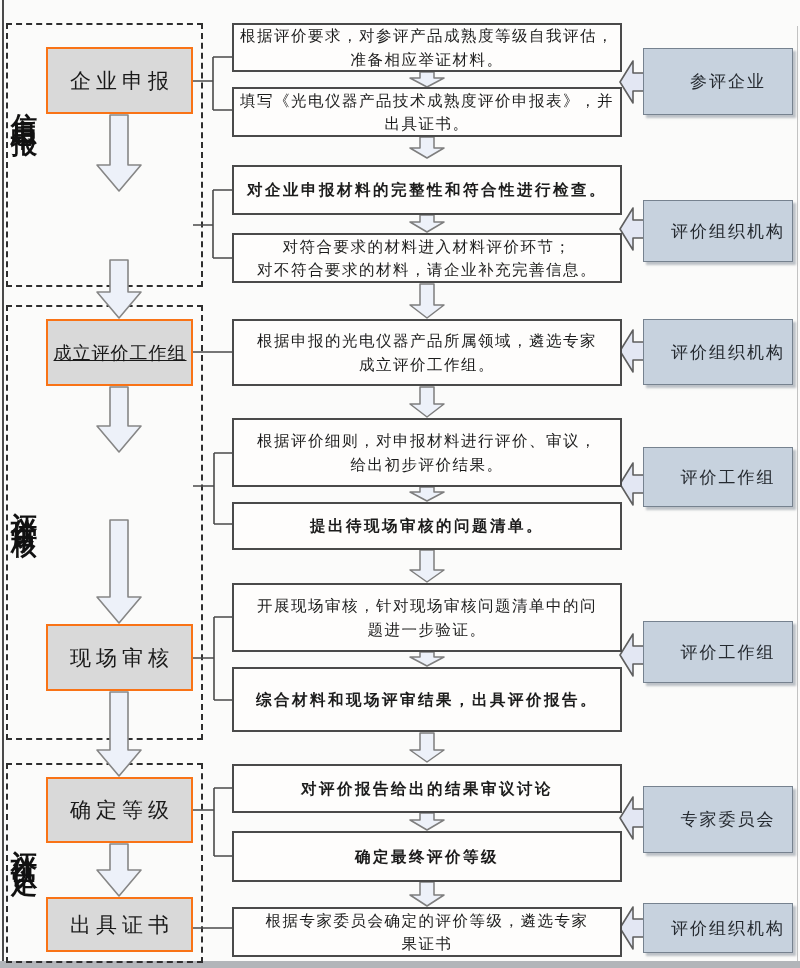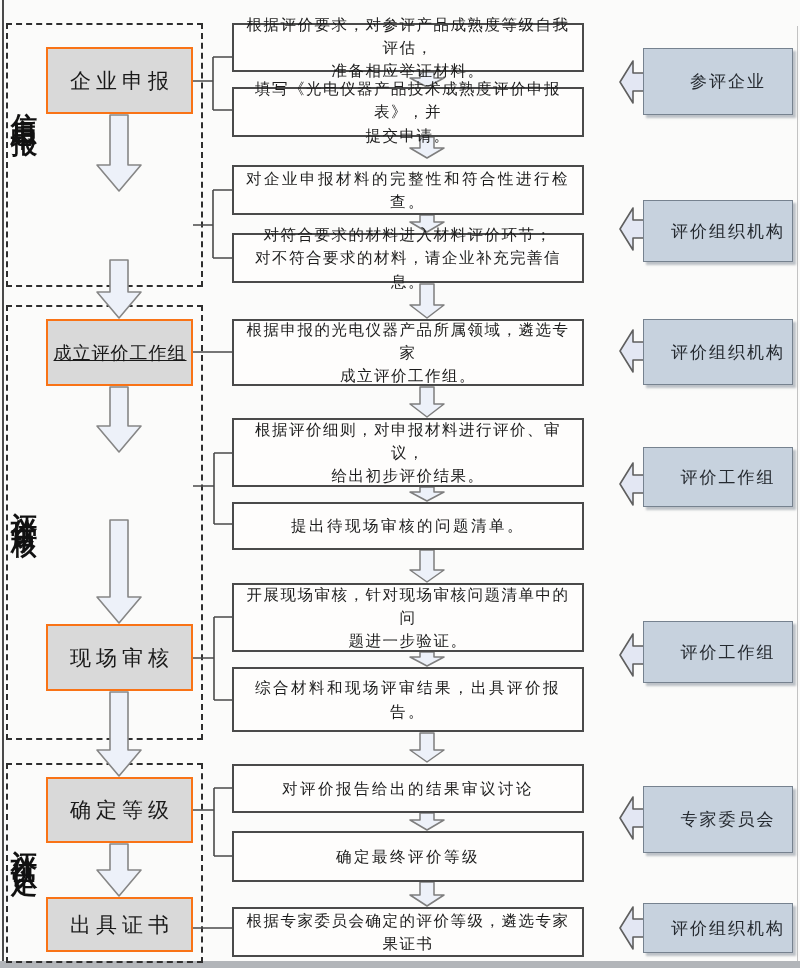--- a/index.html
+++ b/index.html
@@ -21,25 +21,25 @@
   }
   
   .step{
     position:absolute;left:46px;width:147px;background:#d9d9d9;border:2px solid #f97316;
     box-sizing:border-box;display:flex;align-items:center;justify-content:center;
     font-size:21px;letter-spacing:5px;text-indent:5px;color:#1a1a1a;
   }
   .step.small{font-size:18px;letter-spacing:1px;text-indent:1px;text-decoration:underline;}
   
   .mid{
-    position:absolute;left:232px;width:352px;background:#fefdfc;border:2px solid #4a4a4a;
+    position:absolute;left:232px;width:390px;background:#fefdfc;border:2px solid #4a4a4a;
     box-sizing:border-box;display:flex;align-items:center;justify-content:center;text-align:center;
     font-size:15.5px;letter-spacing:1.5px;line-height:1.5;white-space:pre-line;padding:1px 6px;
   }
-  .mid.sp{letter-spacing:2.5px;}
+  .mid.sp{letter-spacing:2.5px;font-weight:bold;}
   
   .actor{
     position:absolute;left:643px;width:150px;background:#c7d2de;border:1.5px solid #76828f;
     box-sizing:border-box;display:flex;align-items:center;justify-content:center;
     font-size:17px;letter-spacing:2px;color:#252a30;
     box-shadow:3px 3px 2px rgba(125,136,148,0.5);
     padding-left:20px;
   }
   svg.overlay{position:absolute;left:0;top:0;pointer-events:none;}
 </style>
@@ -107,21 +107,21 @@
 
   <div class="step" style="top:47px;height:67px">企业申报</div>
   <div class="step small" style="top:319px;height:67px">成立评价工作组</div>
   <div class="step" style="top:624px;height:67px">现场审核</div>
   <div class="step" style="top:777px;height:66px">确定等级</div>
   <div class="step" style="top:897px;height:55px">出具证书</div>
 
   <div class="mid" style="top:23px;height:49px">根据评价要求，对参评产品成熟度等级自我评估，
 准备相应举证材料。</div>
   <div class="mid" style="top:87px;height:50px">填写《光电仪器产品技术成熟度评价申报表》，并
-提交申请。</div>
+出具证书。</div>
   <div class="mid sp" style="top:165px;height:50px">对企业申报材料的完整性和符合性进行检查。</div>
   <div class="mid" style="top:233px;height:50px">对符合要求的材料进入材料评价环节；
 对不符合要求的材料，请企业补充完善信息。</div>
   <div class="mid" style="top:319px;height:67px">根据申报的光电仪器产品所属领域，遴选专家
 成立评价工作组。</div>
   <div class="mid" style="top:418px;height:69px">根据评价细则，对申报材料进行评价、审议，
 给出初步评价结果。</div>
   <div class="mid sp" style="top:502px;height:48px">提出待现场审核的问题清单。</div>
   <div class="mid" style="top:583px;height:69px">开展现场审核，针对现场审核问题清单中的问
 题进一步验证。</div>

